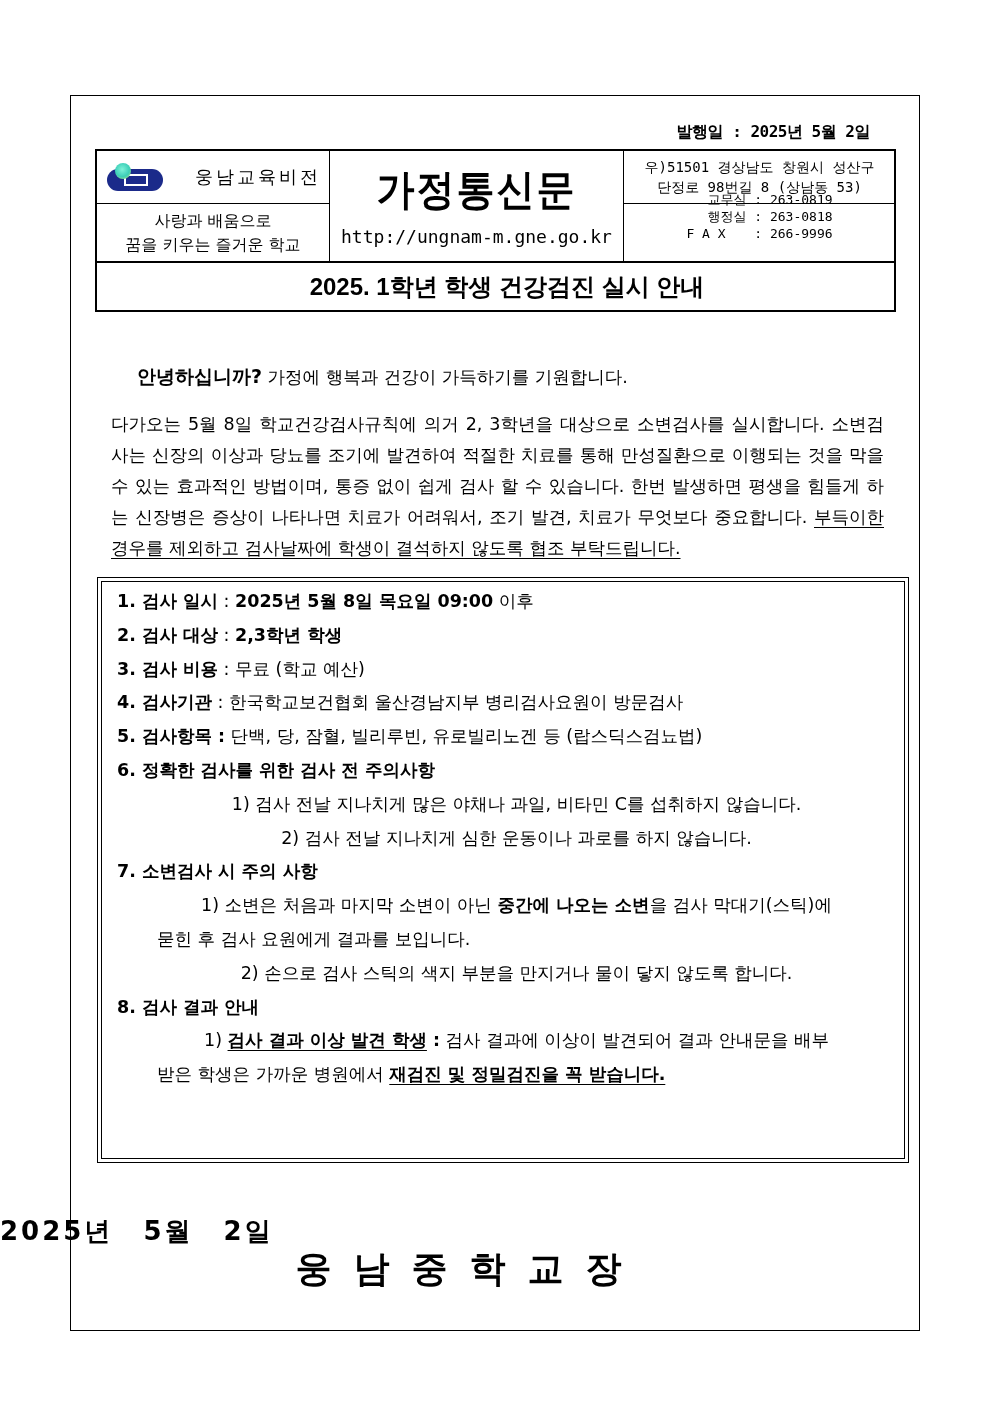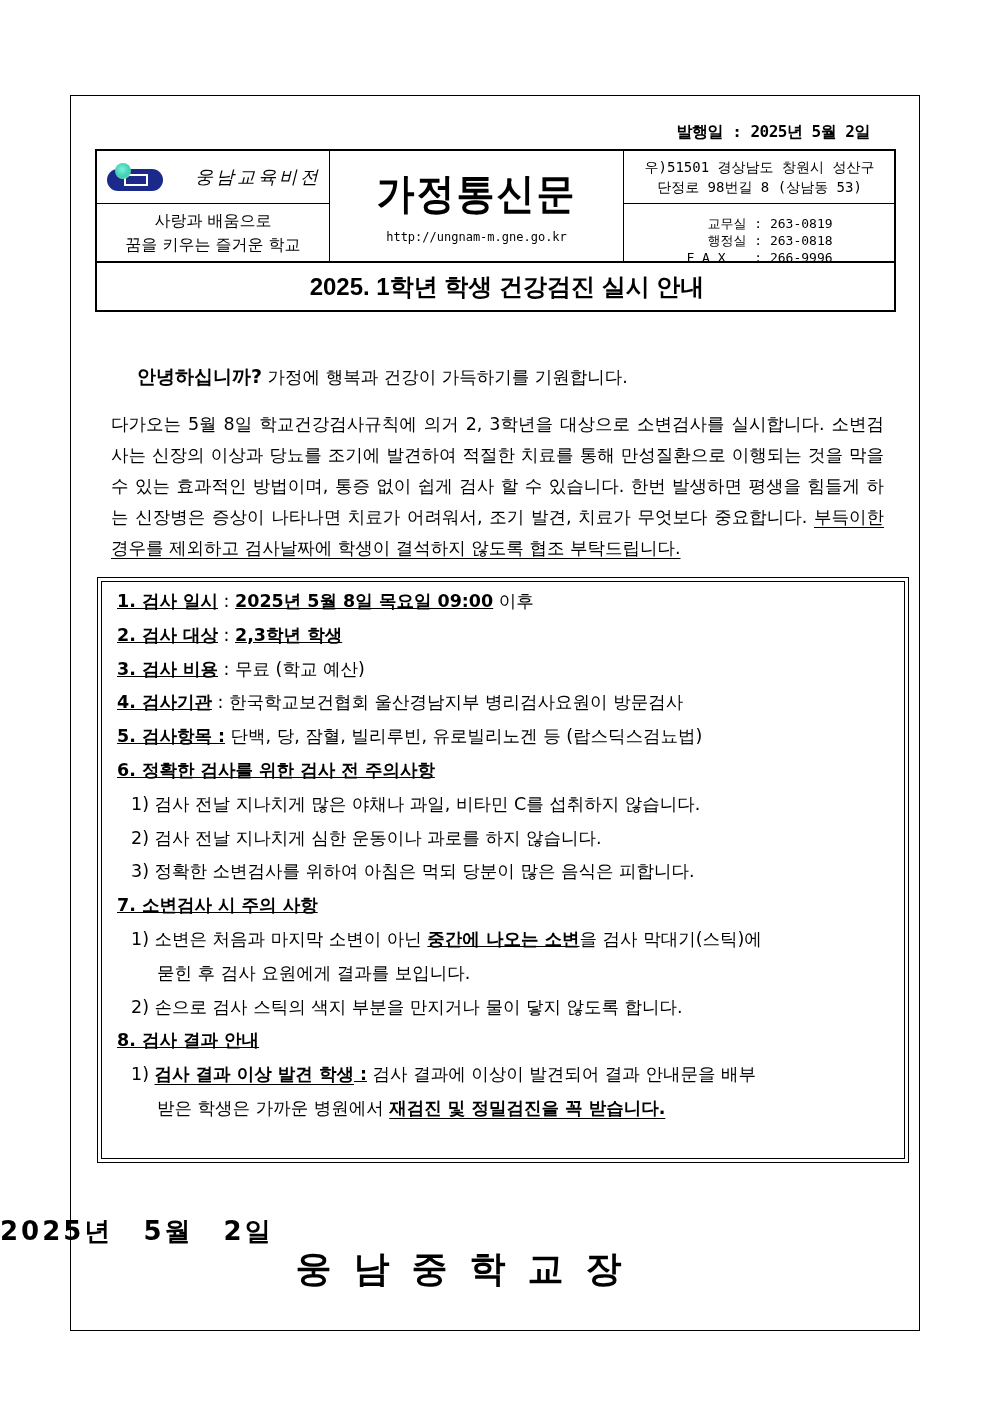--- a/index.html
+++ b/index.html
@@ -3,43 +3,43 @@
 <meta charset="utf-8">
 <style>
   html, body { margin: 0; padding: 0; background: #ffffff; }
   body { width: 992px; height: 1403px; position: relative; font-family: "DejaVu Sans", "Liberation Sans", sans-serif; color: #000; }
   .page-frame { position: absolute; left: 70px; top: 95px; width: 850px; height: 1236px; border: 1.5px solid #000; box-sizing: border-box; }
   .issue-date { position: absolute; right: 122px; top: 122px; font-family: "DejaVu Sans Mono", "Liberation Mono", monospace; font-weight: bold; font-size: 16px; letter-spacing: -0.5px; }
   .ht-outer { position: absolute; left: 95px; top: 149px; width: 801px; height: 163px; border: 2px solid #000; box-sizing: border-box; pointer-events: none; }
   .cell { position: absolute; box-sizing: border-box; display: flex; flex-direction: column; align-items: center; justify-content: center; }
   .vline { position: absolute; background: #000; width: 1px; }
   .hline { position: absolute; background: #000; height: 1px; }
-  .logo-wrap { display: flex; align-items: center; gap: 30px; font-style: italic; }
+  .logo-wrap { display: flex; align-items: center; gap: 30px; }
   .logo { position: relative; width: 60px; height: 28px; }
   .logo .pill { position: absolute; left: 2px; top: 6px; width: 56px; height: 22px; background: #1b2a8a; border-radius: 11px; }
   .logo .box { position: absolute; left: 19px; top: 11px; width: 24px; height: 12px; border: 2px solid #fff; box-sizing: border-box; }
   .logo .dot { position: absolute; left: 10px; top: 0px; width: 16px; height: 16px; background: radial-gradient(circle at 45% 40%, #7ff2d8 0%, #3ccfb8 55%, #c8e86a 100%); border-radius: 50%; }
   .vision { font-size: 18px; letter-spacing: 3px; font-family: "DejaVu Sans", sans-serif; }
   .motto { font-size: 16px; line-height: 24px; }
   .paper-title { font-family: "DejaVu Sans", sans-serif; font-weight: 900; font-size: 38px; letter-spacing: 2px; transform: scaleY(1.1); }
-  .url { font-family: "DejaVu Sans Mono", "Liberation Mono", monospace; font-size: 12px; margin-top: 10px; }
+  .url { font-family: "DejaVu Sans Mono", "Liberation Mono", monospace; font-size: 18px; margin-top: 10px; }
   .addr { font-family: "DejaVu Sans Mono", monospace; font-size: 14px; line-height: 20px; }
   .phones { font-family: "DejaVu Sans Mono", monospace; font-size: 13px; line-height: 17px; text-align: left; }
   .doc-title { font-family: "Liberation Sans", "DejaVu Sans", sans-serif; font-weight: bold; font-size: 24px; letter-spacing: 0px; }
   .intro { position: absolute; left: 95px; top: 345px; width: 805px; font-size: 17.5px; line-height: 31px; text-align: justify; }
   .intro p { margin: 16px; }
   .intro .lead { padding-left: 26px; }
   .intro .greet { font-weight: bold; font-size: 19px; }
   .u { text-decoration: underline; text-underline-offset: 4px; }
   .info-box { position: absolute; left: 97px; top: 577px; width: 812px; height: 586px; border: 1px solid #000; box-sizing: border-box; }
   .info-inner { position: absolute; left: 3px; top: 3px; right: 3px; bottom: 3px; border: 1px solid #000; }
   .info-list { position: absolute; left: 117px; top: 585px; width: 785px; font-size: 17.5px; line-height: 33.8px; }
   .info-list .row { white-space: nowrap; }
-  .b { font-weight: bold; text-decoration: underline; }
-  .sub { padding-left: 14px; }
+  .b { font-weight: bold; }
+  .sub { padding-left: 14px; text-align: center; }
   .sub2 { padding-left: 40px; }
   .closing-date { position: absolute; left: 0; width: 992px; top: 1214px; text-align: left; font-weight: bold; font-size: 26px; letter-spacing: 3px; word-spacing: 18px; }
   .school { position: absolute; left: 0; width: 939px; top: 1245px; text-align: center; font-weight: bold; font-size: 36px; letter-spacing: 22px; }
 </style>
 </head>
 <body>
 
 <div class="page-frame"></div>
 
 <div class="issue-date">발행일 : 2025년 5월 2일</div>
@@ -66,21 +66,21 @@
   <div class="motto">꿈을 키우는 즐거운 학교</div>
 </div>
 <div class="cell" style="left:330px; top:151px; width:293px; height:110px;">
   <div class="paper-title">가정통신문</div>
   <div class="url">http://ungnam-m.gne.go.kr</div>
 </div>
 <div class="cell" style="left:624px; top:151px; width:271px; height:52px;">
   <div class="addr">우)51501 경상남도 창원시 성산구</div>
   <div class="addr">단정로 98번길 8 (상남동 53)</div>
 </div>
-<div class="cell" style="left:624px; top:212px; width:271px; height:57px;">
+<div class="cell" style="left:624px; top:188px; width:271px; height:57px;">
   <div class="phones">
     <div><span style="display:inline-block;width:60px;text-align:right">교무실</span> : <span>263-0819</span></div>
     <div><span style="display:inline-block;width:60px;text-align:right">행정실</span> : <span>263-0818</span></div>
     <div><span style="display:inline-block;width:60px;text-align:left">F A X</span> : <span>266-9996</span></div>
   </div>
 </div>
 <div class="cell" style="left:97px; top:263px; width:798px; height:47px;padding-left:22px;">
   <div class="doc-title">2025. 1학년 학생 건강검진 실시 안내</div>
 </div>
 
@@ -94,21 +94,20 @@
   </div>
 <div class="info-list">
   <div class="row"><span class="b">1. 검사 일시</span><span> : </span><span class="b">2025년 5월 8일 목요일 09:00</span><span> 이후</span></div>
   <div class="row"><span class="b">2. 검사 대상</span><span> : </span><span class="b">2,3학년 학생</span></div>
   <div class="row"><span class="b">3. 검사 비용</span><span> : </span><span>무료 (학교 예산)</span></div>
   <div class="row"><span class="b">4. 검사기관</span><span> : </span><span>한국학교보건협회 울산경남지부 병리검사요원이 방문검사</span></div>
   <div class="row"><span class="b">5. 검사항목 :</span><span> 단백, 당, 잠혈, 빌리루빈, 유로빌리노겐 등 (랍스딕스검뇨법)</span></div>
   <div class="row b">6. 정확한 검사를 위한 검사 전 주의사항</div>
   <div class="row sub">1) 검사 전날 지나치게 많은 야채나 과일, 비타민 C를 섭취하지 않습니다.</div>
   <div class="row sub">2) 검사 전날 지나치게 심한 운동이나 과로를 하지 않습니다.</div>
-  <div class="row sub">3) 정확한 소변검사를 위하여 아침은 먹되 당분이 많은 음식은 피합니다.</div>
   <div class="row b">7. 소변검사 시 주의 사항</div>
   <div class="row sub"><span>1) 소변은 처음과 마지막 소변이 아닌 </span><span class="b">중간에 나오는 소변</span><span>을 검사 막대기(스틱)에</span></div>
   <div class="row sub2">묻힌 후 검사 요원에게 결과를 보입니다.</div>
   <div class="row sub">2) 손으로 검사 스틱의 색지 부분을 만지거나 물이 닿지 않도록 합니다.</div>
   <div class="row b">8. 검사 결과 안내</div>
   <div class="row sub"><span>1) </span><span class="b u">검사 결과 이상 발견 학생</span><span class="b"> :</span><span> 검사 결과에 이상이 발견되어 결과 안내문을 배부</span></div>
   <div class="row sub2"><span>받은 학생은 가까운 병원에서 </span><span class="b u">재검진 및 정밀검진을 꼭 받습니다.</span></div>
 </div>
 
 <div class="closing-date">2025년 5월 2일</div>

